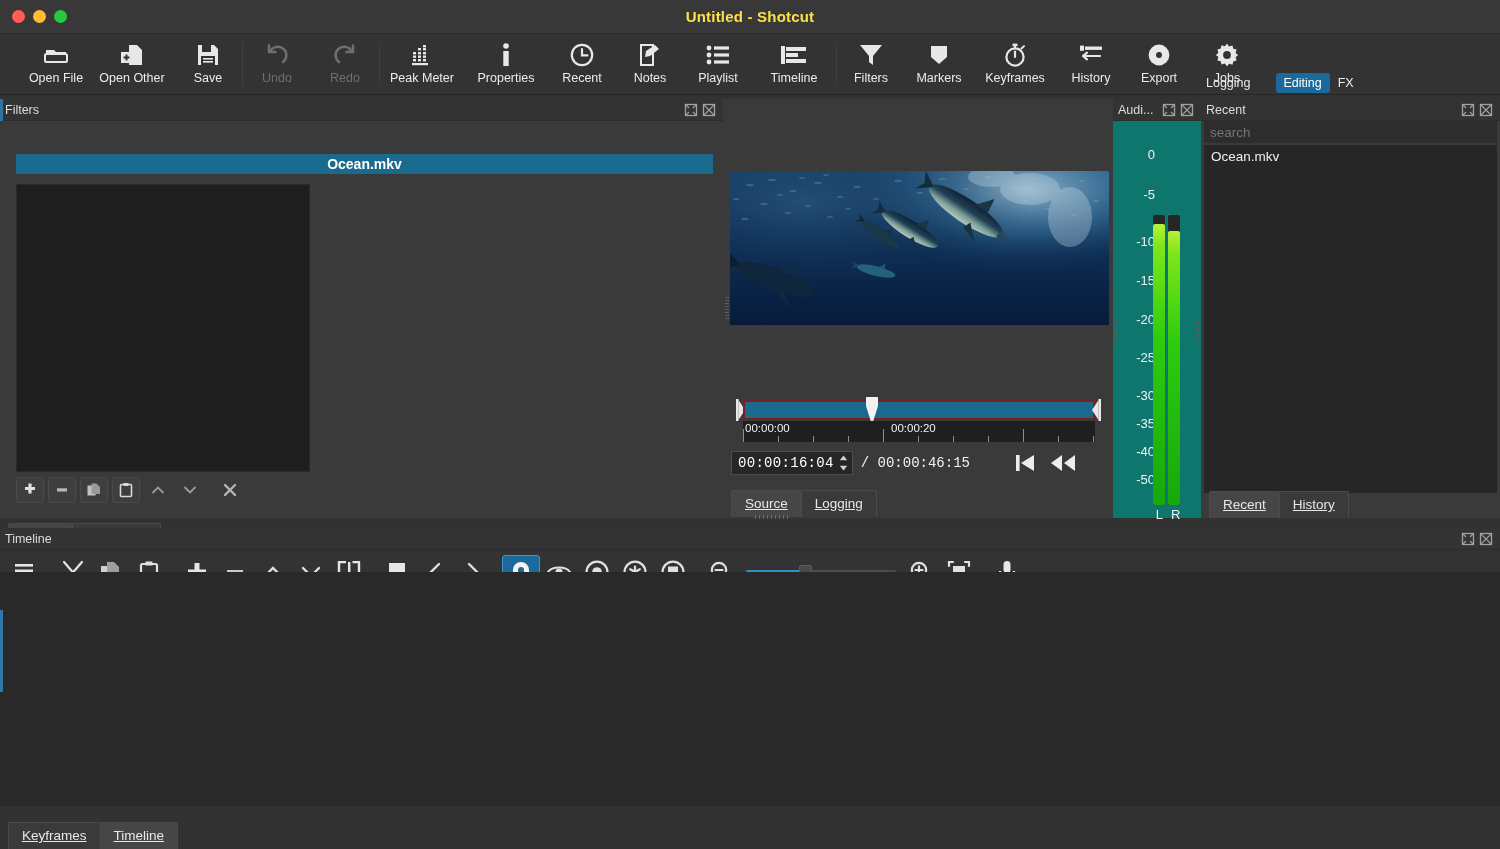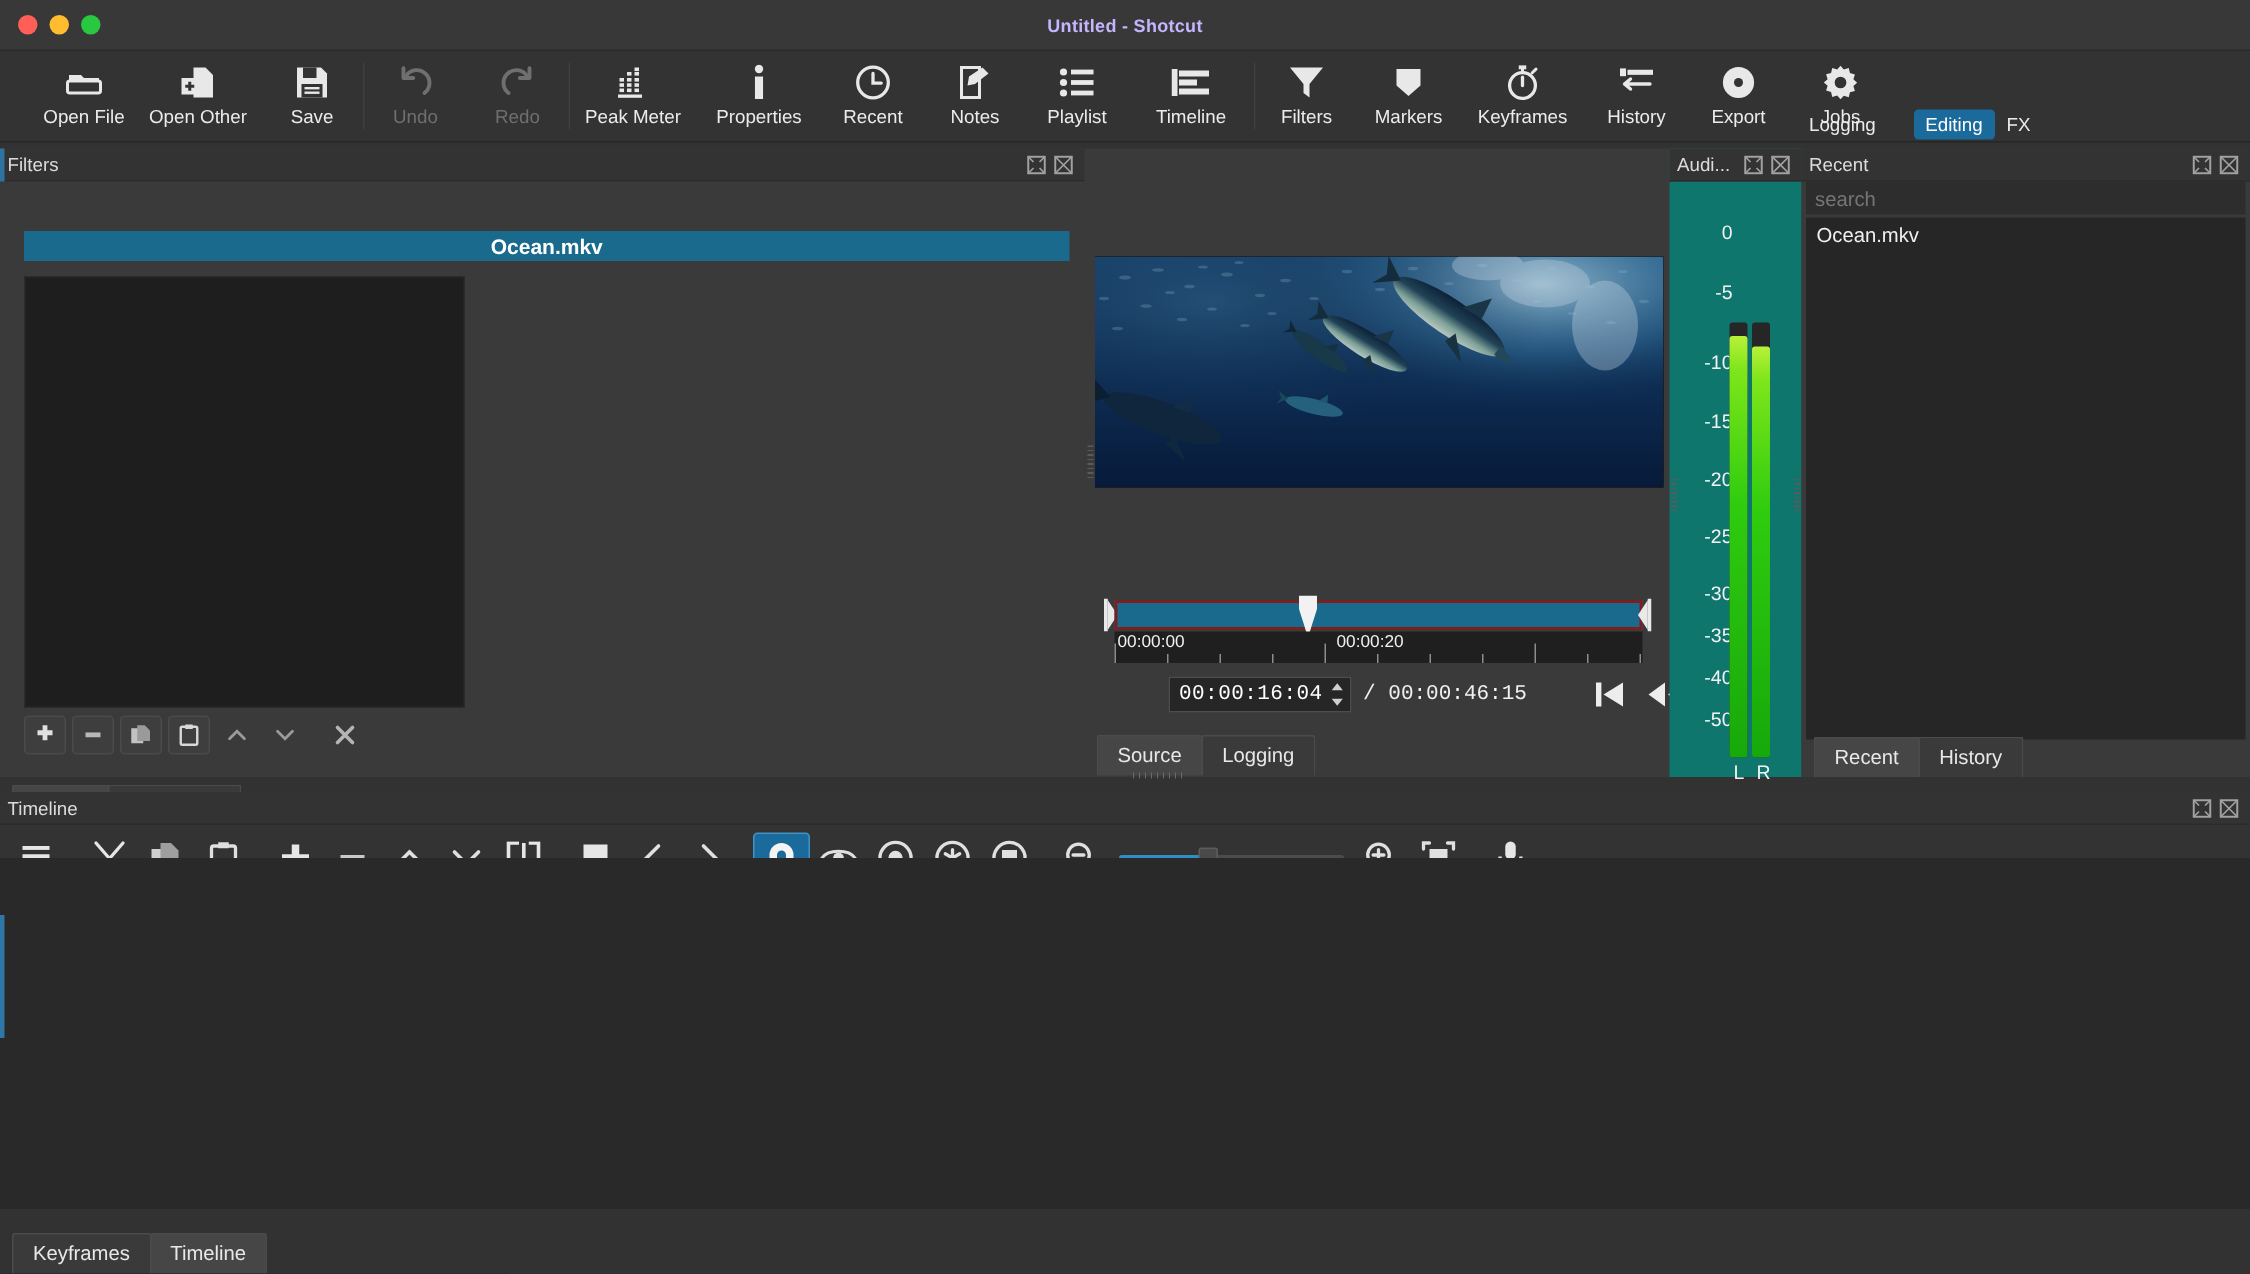--- a/index.html
+++ b/index.html
@@ -15,21 +15,21 @@
   .titlebar {
     position: absolute; left: 0; top: 0; width: 1500px; height: 34px;
     background: #383838; border-bottom: 1px solid #2a2a2a;
     display: flex; align-items: center; justify-content: center;
   }
   .traffic { position: absolute; left: 12px; top: 10px; display: flex; gap: 8px; }
   .tl-dot { width: 13px; height: 13px; border-radius: 50%; }
   .tl-red { background: #ff5f57; }
   .tl-yellow { background: #febc2e; }
   .tl-green { background: #28c840; }
-  .title-text { color: #c4b5fd; font-size: 12px; font-weight: bold; letter-spacing: .2px; }
+  .title-text { color: #fde047; font-size: 15px; font-weight: bold; letter-spacing: .2px; }
 
   
   .toolbar {
     position: absolute; left: 0; top: 34px; width: 1500px; height: 61px;
     background: #333333; border-bottom: 1px solid #262626;
   }
   .tb-items { display: flex; align-items: flex-start; height: 61px; padding-left: 22px; }
   .tb-btn {
     width: 68px; height: 59px; display: flex; flex-direction: column;
     align-items: center; justify-content: center; gap: 3px; cursor: pointer;
@@ -81,21 +81,21 @@
     background: #3e3e3e; display: flex; align-items: center; justify-content: center;
     cursor: pointer;
   }
   .fp-btn.flat { border-color: transparent; background: transparent; }
 
   
   .tabbar { display: flex; align-items: flex-end; gap: 0; height: 32px; padding-left: 8px; }
   .tab {
     font-size: 13.5px; color: #e8e8e8; padding: 5px 13px 6px; cursor: pointer;
     border: 1px solid #4b4b4b; border-bottom: none; background: #3a3a3a;
-    border-radius: 2px 2px 0 0; margin-right: -1px;
+    border-radius: 2px 2px 0 0; margin-right: -1px; text-decoration: underline;
   }
   .tab.active { background: #464646; }
 
   
   .player {
     position: absolute; left: 723px; top: 99px; width: 390px; height: 419px;
     background: #3a3a3a;
   }
   .video-frame {
     position: absolute; left: 7px; top: 72px; width: 379px; height: 154px;
@@ -110,21 +110,21 @@
     background: #1a6a8e; border: 2px solid #7a2020; }
   .in-marker { position: absolute; left: 5px; top: 2px; width: 10px; height: 22px; }
   .out-marker { position: absolute; right: 5px; top: 2px; width: 10px; height: 22px; }
   .playhead { position: absolute; left: 134px; top: 0px; width: 14px; height: 28px; }
   .ruler { position: absolute; left: 12px; top: 24px; width: 352px; height: 21px; background: #1f1f1f; }
   .ruler .tick { position: absolute; bottom: 0; width: 1px; background: #8d8d8d; }
   .ruler .tlabel { position: absolute; top: 1px; font-size: 11.5px; color: #f0f0f0;
     font-family: "Liberation Sans", sans-serif; white-space: nowrap; }
 
   .tc-row { position: absolute; left: 8px; top: 350px; width: 375px; height: 28px;
-    display: flex; align-items: center; margin-left: 48px; }
+    display: flex; align-items: center; }
   .tc-box {
     display: flex; align-items: center; background: #262626; border: 1px solid #4d4d4d;
     height: 24px; padding: 0 2px 0 6px;
   }
   .tc-box .val { font-family: "Liberation Mono", monospace; font-size: 14px; color: #fff; letter-spacing: .3px; }
   .spin { display: flex; flex-direction: column; margin-left: 3px; }
   .spin div { width: 13px; height: 10px; display: flex; align-items: center; justify-content: center; cursor: pointer; }
   .tc-total { font-size: 14px; color: #f0f0f0; margin-left: 8px; font-family: Liberation Mono, monospace; }
   .transport { display: flex; align-items: center; gap: 14px; margin-left: 44px; }
   .tp-btn { cursor: pointer; display: flex; align-items: center; justify-content: center; }

